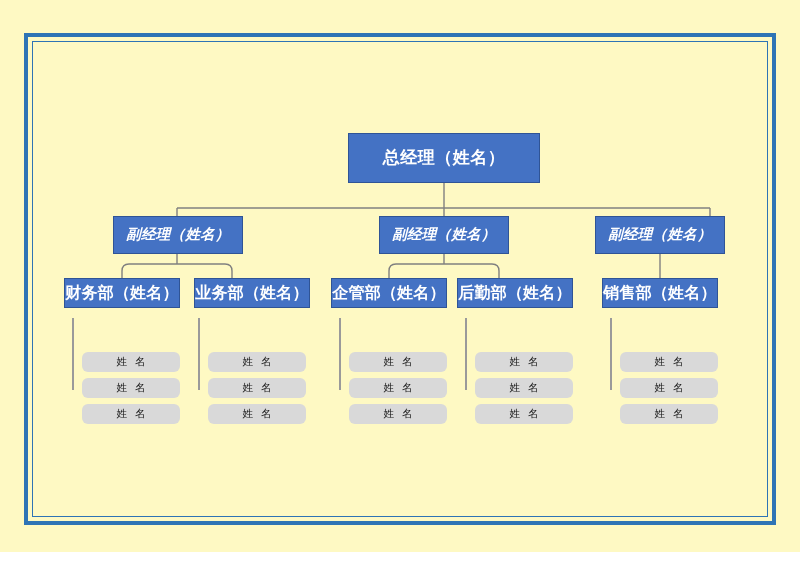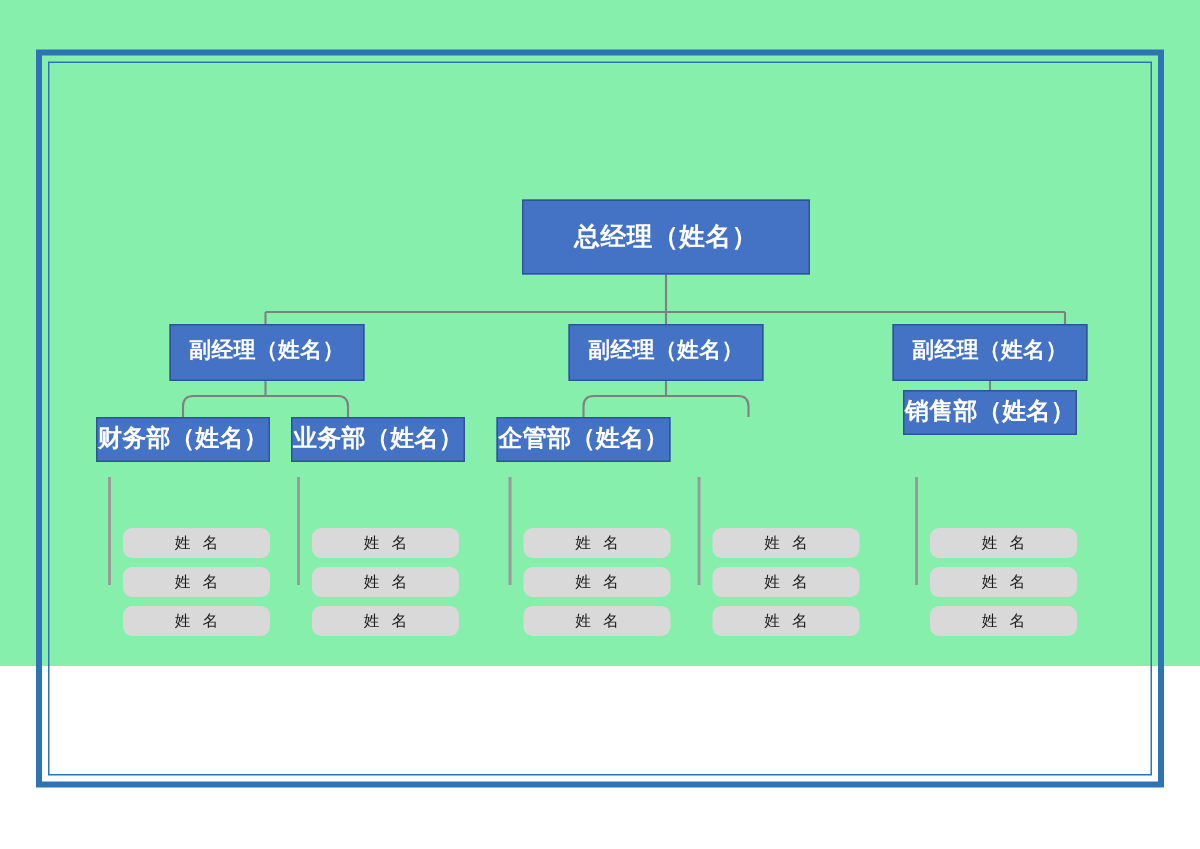--- a/index.html
+++ b/index.html
@@ -13,22 +13,22 @@
     height: 566px;
     overflow: hidden;
     font-family: "Liberation Sans", "DejaVu Sans", sans-serif;
     position: relative;
   }
 
   
   #page {
     position: absolute;
     left: 0; top: 0;
-    width: 800px; height: 444px;
-    background: #86efac;
+    width: 800px; height: 552px;
+    background: #fef9c3;
   }
   #frame-outer {
     position: absolute;
     left: 24px; top: 33px;
     width: 752px; height: 492px;
     border: 4px solid #2e74b5;
     box-sizing: border-box;
     background: transparent;
   }
   #frame-inner {
@@ -69,20 +69,21 @@
   }
   .node.ceo {
     font-size: 17px;
     font-weight: bold;
     letter-spacing: 0.5px;
   }
   .node.vp {
     font-size: 14.5px;
     font-weight: bold;
     letter-spacing: 0.3px;
+    font-style: italic;
   }
   .node.dept {
     font-size: 16px;
     font-weight: bold;
     letter-spacing: 0.2px;
   }
 
   
   .staff-group {
     position: absolute;
@@ -155,21 +156,22 @@
 
     <div class="node ceo" style="left:348px; top:133px; width:192px; height:50px;">总经理（姓名）</div>
 
     <div class="node vp" style="left:113px; top:216px; width:130px; height:38px;">副经理（姓名）</div>
     <div class="node vp" style="left:379px; top:216px; width:130px; height:38px;">副经理（姓名）</div>
     <div class="node vp" style="left:595px; top:216px; width:130px; height:38px;">副经理（姓名）</div>
 
     <div class="node dept" style="left:64px; top:278px; width:116px; height:30px;">财务部（姓名）</div>
     <div class="node dept" style="left:194px; top:278px; width:116px; height:30px;">业务部（姓名）</div>
     <div class="node dept" style="left:331px; top:278px; width:116px; height:30px;text-align:center;">企管部（姓名）</div>
-    <div class="node dept" style="left:602px; top:260px; width:116px; height:30px;">销售部（姓名）</div>
+    <div class="node dept" style="left:457px; top:278px; width:116px; height:30px;">后勤部（姓名）</div>
+    <div class="node dept" style="left:602px; top:278px; width:116px; height:30px;">销售部（姓名）</div>
 
     <div class="staff-group" style="left:72px; top:316px; width:108px; height:76px;">
       <div class="staff-rail" style="height:72px;"></div>
       <div class="staff-pill" style="left:10px; top:0px;  width:98px; height:20px;">姓 名</div>
       <div class="staff-pill" style="left:10px; top:26px; width:98px; height:20px;">姓 名</div>
       <div class="staff-pill" style="left:10px; top:52px; width:98px; height:20px;">姓 名</div>
     </div>
 
     <div class="staff-group" style="left:198px; top:316px; width:108px; height:76px;">
       <div class="staff-rail" style="height:72px;"></div>

